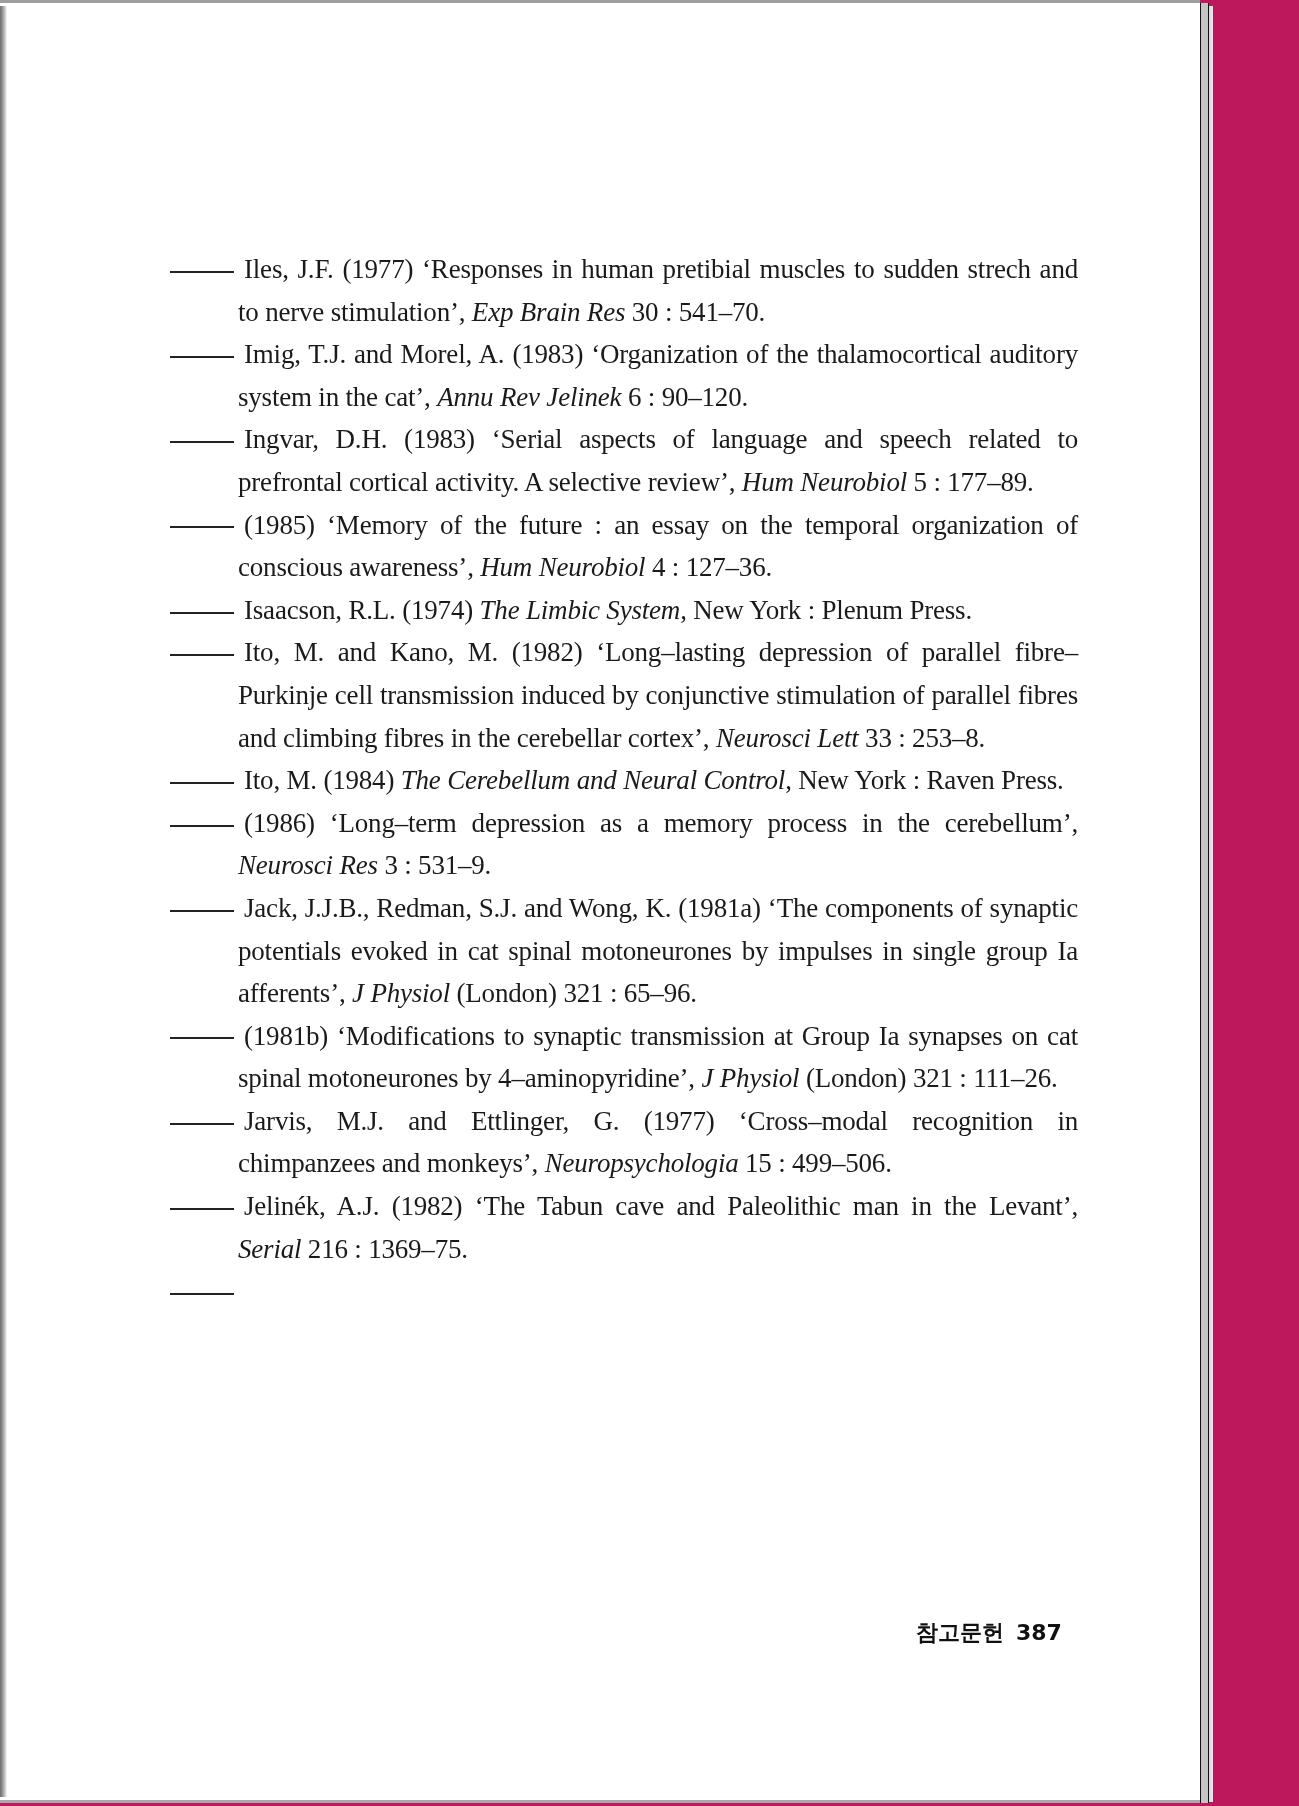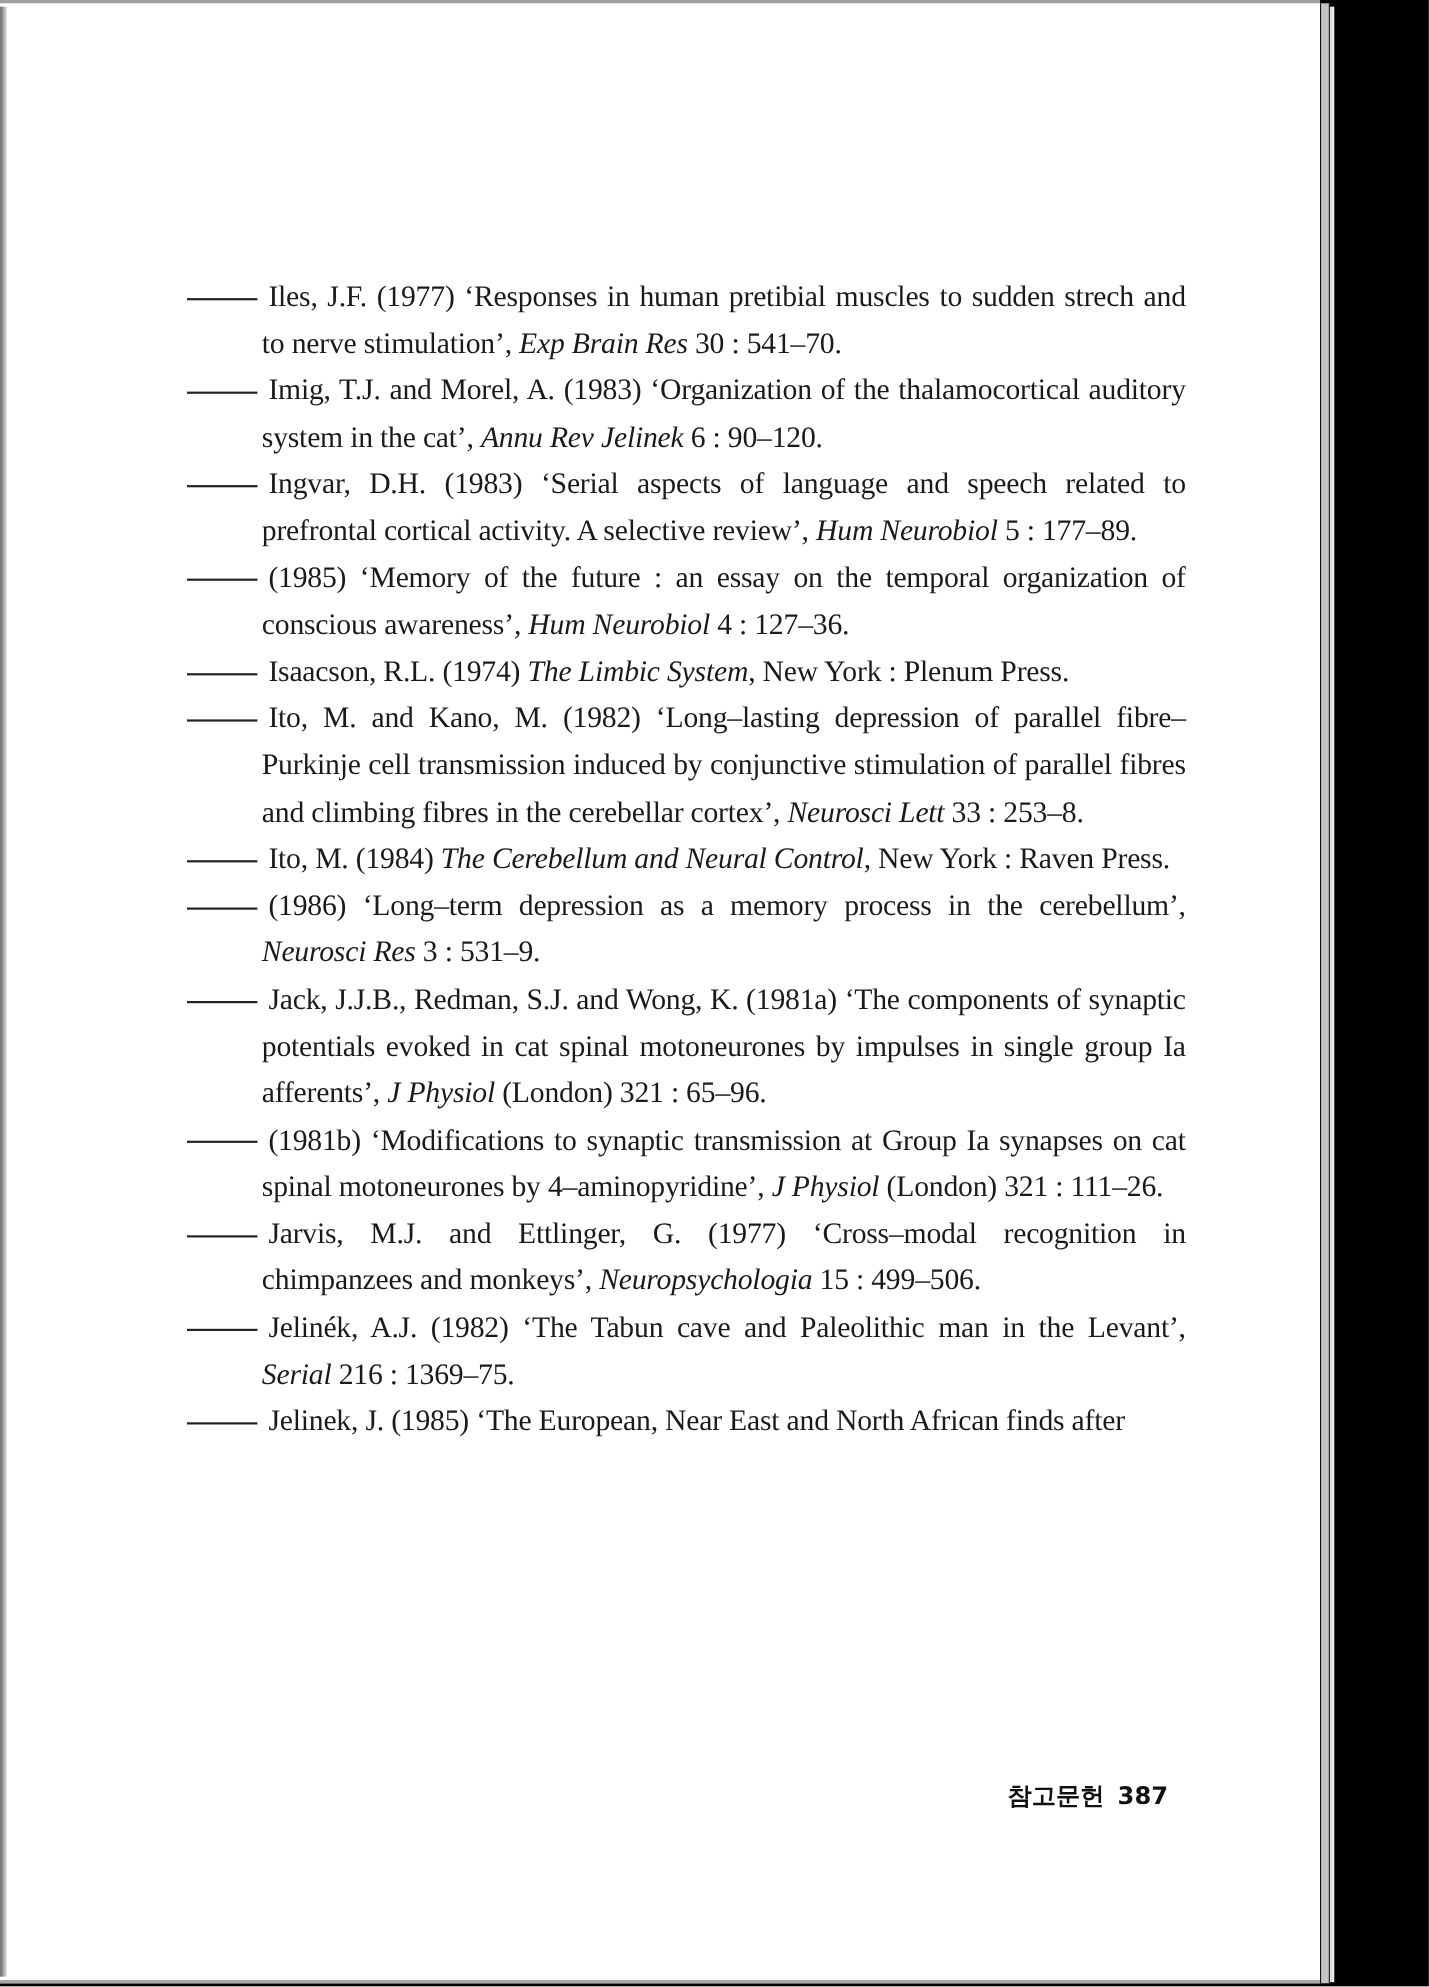--- a/index.html
+++ b/index.html
@@ -7,21 +7,21 @@
       padding: 0;
       width: 1299px;
       height: 1806px;
       background: #f5f5f5;
       overflow: hidden;
     }
     .viewer {
       position: relative;
       width: 1299px;
       height: 1806px;
-      background: #000000;
+      background: #be185d;
     }
     .page {
       position: absolute;
       left: 0;
       top: 0;
       width: 1200px;
       height: 1803px;
       background: #ffffff;
       box-sizing: border-box;
       border-top: 3px solid #9e9e9e;
@@ -131,21 +131,21 @@
       <p class="ref">
         <span class="dash"></span><span>(1981b) ‘Modifications to synaptic transmission at Group Ia synapses on cat spinal motoneurones by 4–aminopyridine’, </span><i>J Physiol</i><span> (London) 321 : 111–26.</span>
       </p>
       <p class="ref">
         <span class="dash" hidden=""></span><span>Jarvis, M.J. and Ettlinger, G. (1977) ‘Cross–modal recognition in chimpanzees and monkeys’, </span><i>Neuropsychologia</i><span> 15 : 499–506.</span>
       </p>
       <p class="ref">
         <span class="dash" hidden=""></span><span>Jelinék, A.J. (1982) ‘The Tabun cave and Paleolithic man in the Levant’, </span><i>Serial</i><span> 216 : 1369–75.</span>
       </p>
       <p class="ref">
-        <span class="dash" hidden=""></span><span>Jelinek, J. (1985) ‘The European, Near East and North African finds after</span><i></i><span></span>
+        <span class="dash" hidden=""></span><i></i><span></span>
       </p>
     </div>
 
     <div class="footer">
       <span class="label">참고문헌</span><span>387</span>
     </div>
   </div>
   <div class="page-right-edge"></div>
   <div class="page-right-shadow"></div>
 </div>

